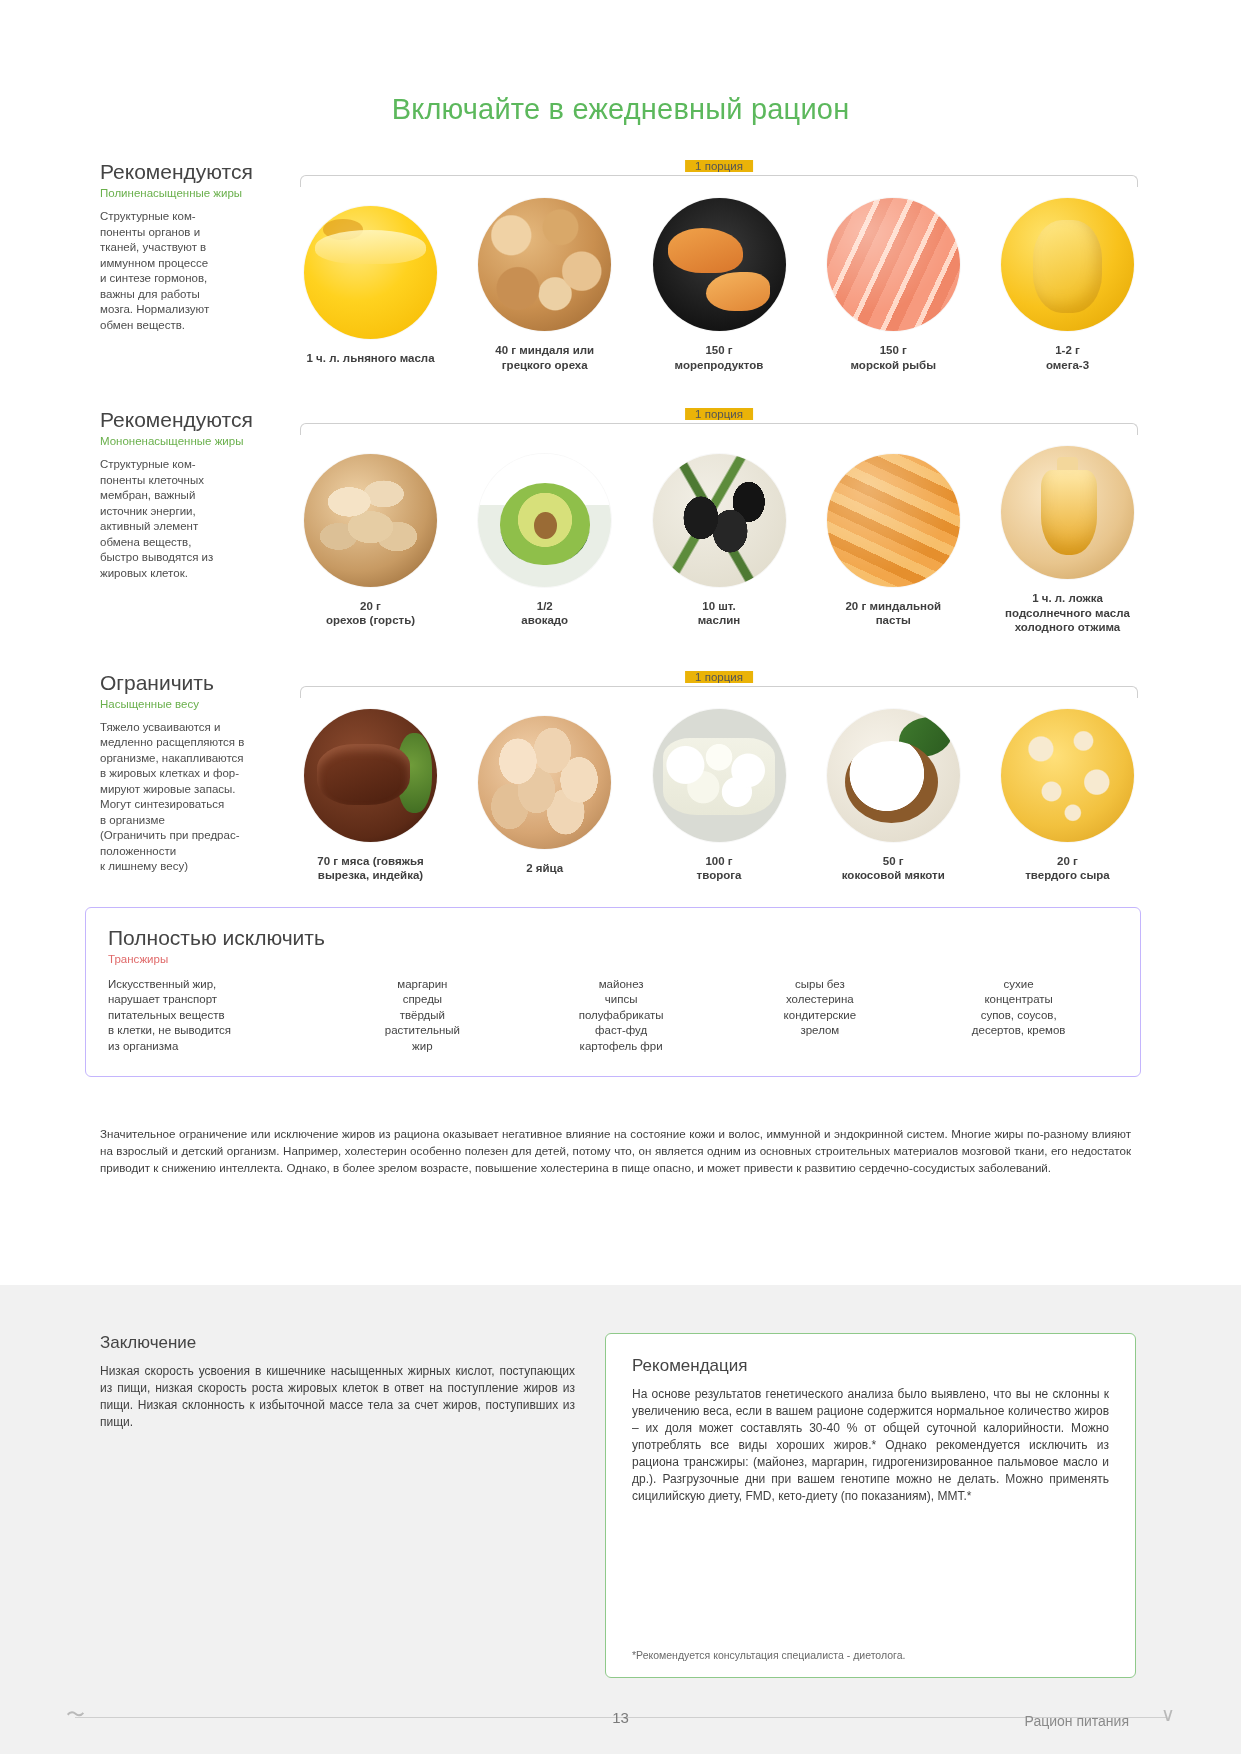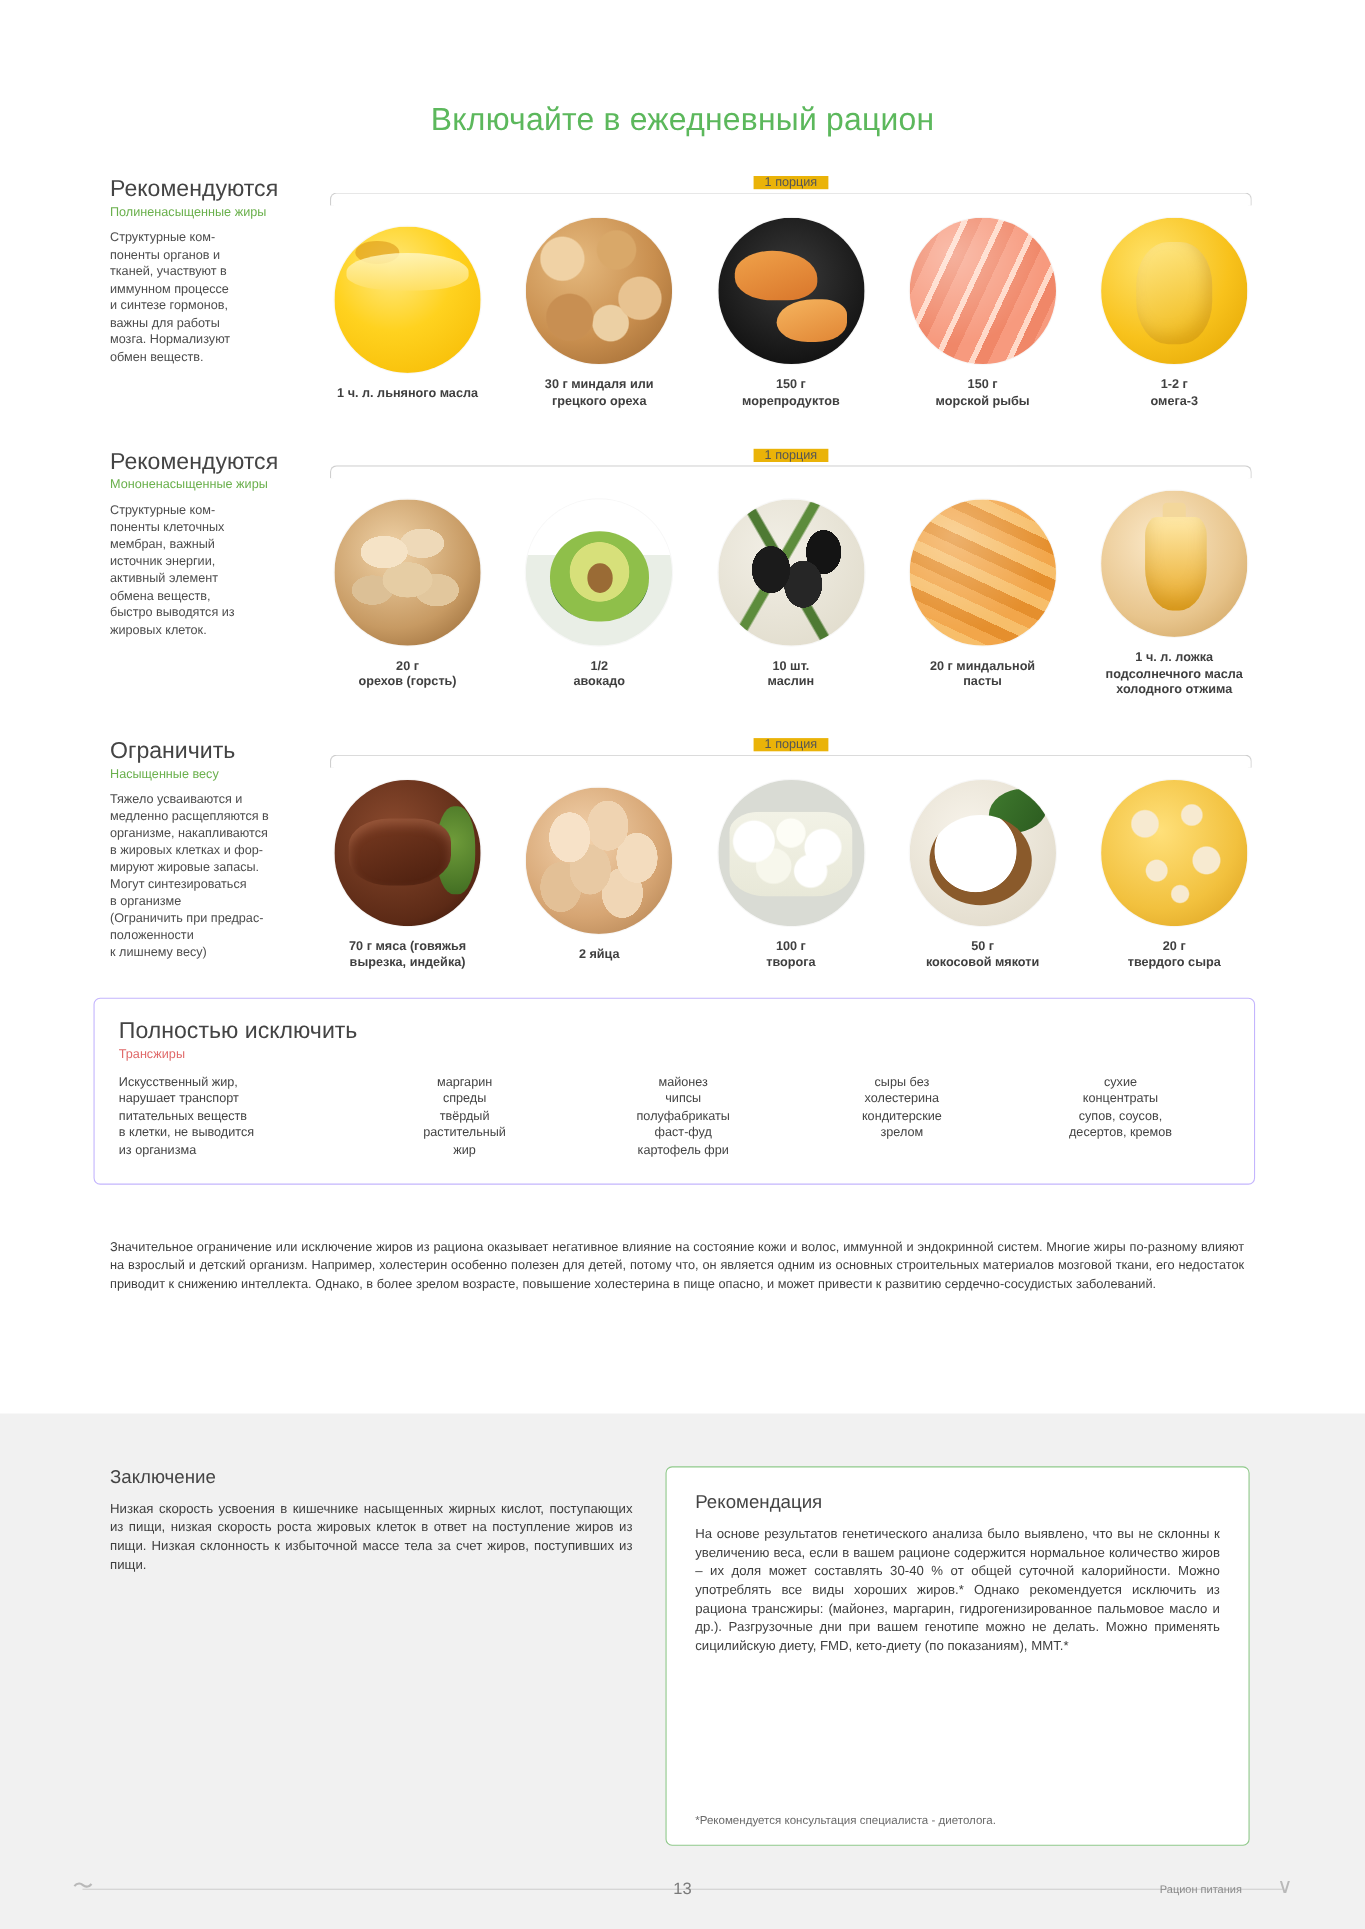--- a/index.html
+++ b/index.html
@@ -173,21 +173,21 @@
     padding:22px 26px 18px 26px; min-height:345px; position:relative;
   }
   .reco-h { font-size:17px; color:#444; margin-bottom:10px; font-weight:400; }
   .reco-t { font-size:12px; line-height:17px; color:#3f3f3f; text-align:justify; }
   .reco-note { position:absolute; left:26px; bottom:16px; font-size:10.5px; color:#6a6a6a; }
 
   
   .footer { position:absolute; left:0; right:0; bottom:0; height:84px; }
   .footer-line { position:absolute; left:75px; right:75px; top:28px; height:1px; background:#cfcfcf; }
   .footer-num { position:absolute; left:0; right:0; top:20px; text-align:center; font-size:15px; color:#7a7a7a; }
-  .footer-right { position:absolute; right:112px; top:24px; font-size:10px; color:#8a8a8a; }
+  .footer-right { position:absolute; right:112px; top:24px; font-size:14px; color:#8a8a8a; }
   .mark-left { position:absolute; left:66px; top:13px; font-size:19px; color:#b9b9b9; }
   .mark-right { position:absolute; right:66px; top:14px; font-size:19px; color:#b9b9b9; }
 </style>
 </head>
 <body>
 
 <div class="page">
 
   <h1 class="page-title">Включайте в ежедневный рацион</h1>
 
@@ -214,21 +214,21 @@
           <div class="item">
             <div class="circle">
                 <div class="art oil1"></div>
               </div>
             <div class="cap" style="white-space:pre-line">1 ч. л. льняного масла</div>
           </div>
           <div class="item">
             <div class="circle">
                 <div class="art nuts"></div>
               </div>
-            <div class="cap" style="white-space:pre-line">30 г миндаля или
+            <div class="cap" style="white-space:pre-line">40 г миндаля или
 грецкого ореха</div>
           </div>
           <div class="item">
             <div class="circle">
                 <div class="art mussels"></div>
               </div>
             <div class="cap" style="white-space:pre-line">150 г
 морепродуктов</div>
           </div>
           <div class="item">

